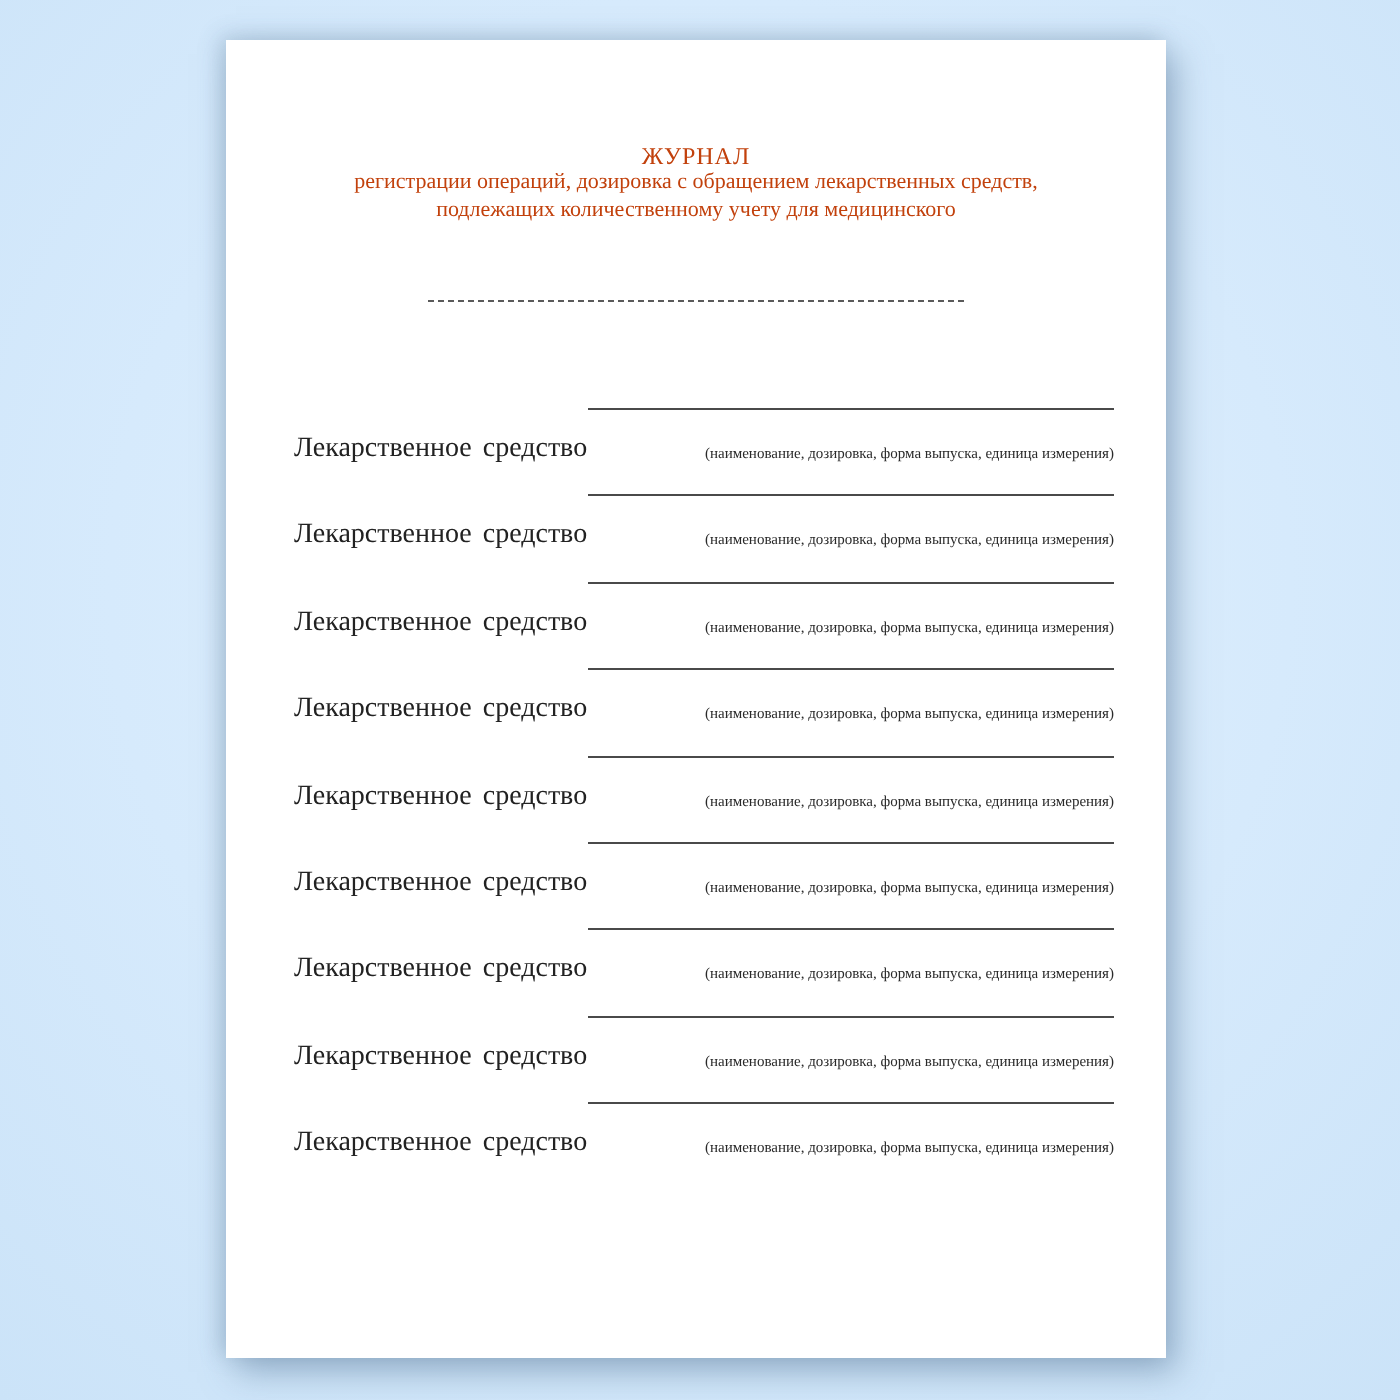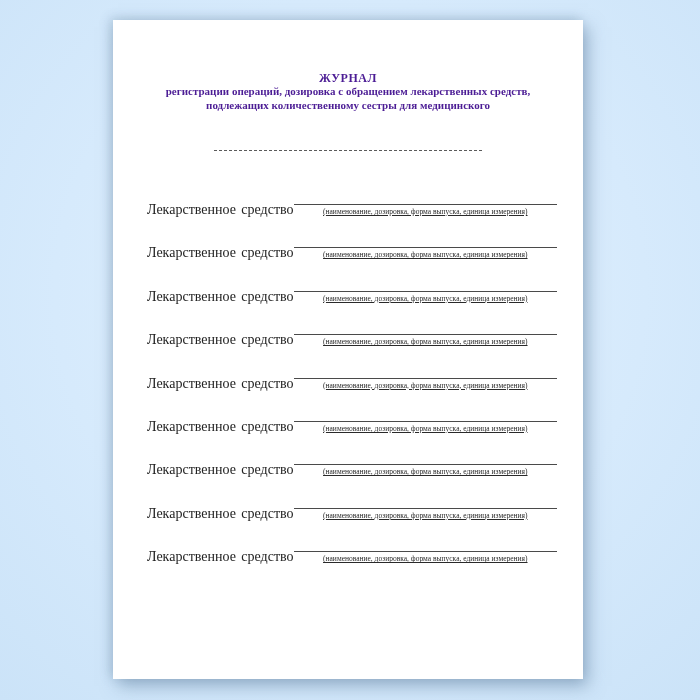--- a/index.html
+++ b/index.html
@@ -21,22 +21,22 @@
     height: 659px;
     background: #ffffff;
     box-shadow: 5px 7px 16px rgba(92, 124, 156, 0.50),
                 -3px -2px 10px rgba(92, 124, 156, 0.28);
     box-sizing: border-box;
     color: #1d1d1f;
   }
   .title-block {
     margin-top: 51px;
     text-align: center;
-    font-weight: bold;
-    color: #4c1d95;
+    font-weight: normal;
+    color: #c2410c;
   }
   .doc-title {
     font-size: 12px;
     line-height: 14px;
     letter-spacing: 0.5px;
   }
   .doc-subtitle-line {
     font-size: 11px;
     line-height: 13.5px;
   }
@@ -69,38 +69,37 @@
     flex: 1;
     display: flex;
     flex-direction: column;
     min-width: 0;
   }
   .row-line {
     height: 12px;
     border-bottom: 1px solid #4a4a4a;
   }
   .row-caption {
-    margin-top: 2px;
-    text-align: center;
+    margin-top: 17px;
+    text-align: right;
     font-size: 7.5px;
     line-height: 9px;
     color: #2a2a2a;
     white-space: nowrap;
-    text-decoration: underline;
   }
 </style>
 </head>
 <body>
 
 <div class="page">
 
   <div class="title-block">
     <div class="doc-title">ЖУРНАЛ</div>
     <div class="doc-subtitle-line">регистрации операций, дозировка с обращением лекарственных средств,</div>
-    <div class="doc-subtitle-line">подлежащих количественному сестры для медицинского</div>
+    <div class="doc-subtitle-line">подлежащих количественному учету для медицинского</div>
   </div>
 
   <div class="header-blank-line"></div>
 
   <div class="rows-container">
   <div class="row">
     <div class="row-top">
       <span class="row-label">Лекарственное средство</span>
       <span class="row-field">
         <span class="row-line"></span>

